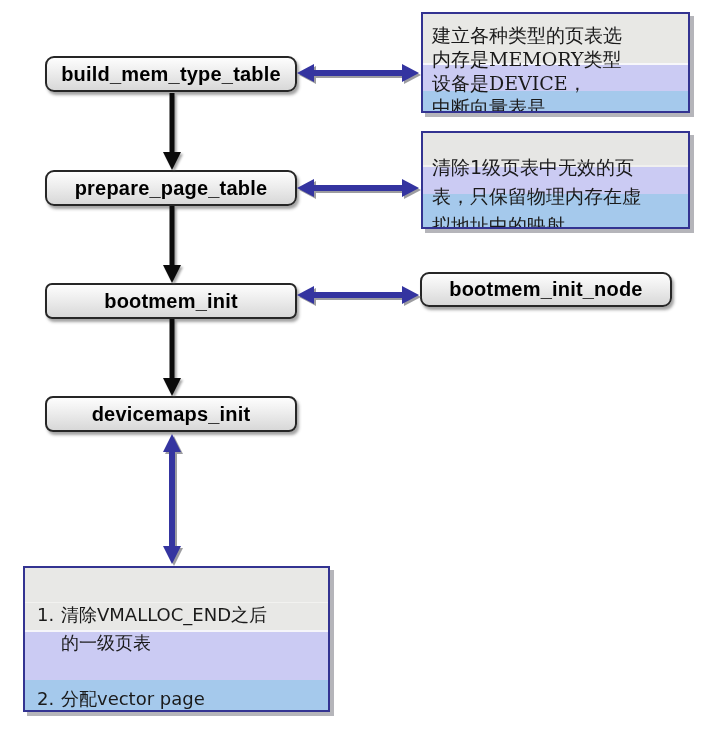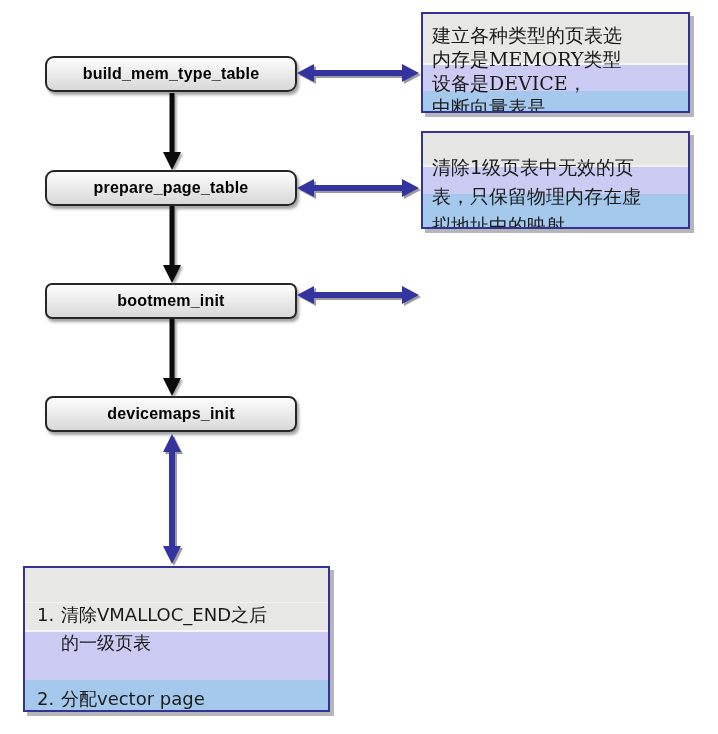--- a/index.html
+++ b/index.html
@@ -19,21 +19,21 @@
     height: 36px;
     box-sizing: border-box;
     border: 2px solid #262626;
     border-radius: 9px;
     background: linear-gradient(180deg, #fdfdfd 0%, #ededed 45%, #d8d8d8 100%);
     box-shadow: 2px 3px 3px rgba(50,50,50,0.45);
     display: flex;
     align-items: center;
     justify-content: center;
     font-weight: bold;
-    font-size: 16px;
+    font-size: 20px;
     color: #000000;
     letter-spacing: 0.2px;
   }
   #node-build { left: 45px; top: 56px; }
   #node-prepare { left: 45px; top: 170px; }
   #node-bootmem { left: 45px; top: 283px; border-radius: 7px; }
   #node-devicemaps { left: 45px; top: 396px; border-radius: 8px; }
   #node-bootmem-node { left: 420px; top: 272px; height: 35px; }
 
   
@@ -103,20 +103,23 @@
   </div>
   <div class="flow-node" id="node-prepare">
     <span>prepare_page_table</span>
   </div>
   <div class="flow-node" id="node-bootmem">
     <span>bootmem_init</span>
   </div>
   <div class="flow-node" id="node-devicemaps">
     <span>devicemaps_init</span>
   </div>
+  <div class="flow-node" id="node-bootmem-node">
+    <span>bootmem_init_node</span>
+  </div>
 
   <div class="ann-box" id="ann-build">建立各种类型的页表选
 内存是MEMORY类型
 设备是DEVICE，
 中断向量表是HIGH_VECTOR</div>
 
   <div class="ann-box" id="ann-prepare">清除1级页表中无效的页
 表，只保留物理内存在虚
 拟地址中的映射</div>
 

